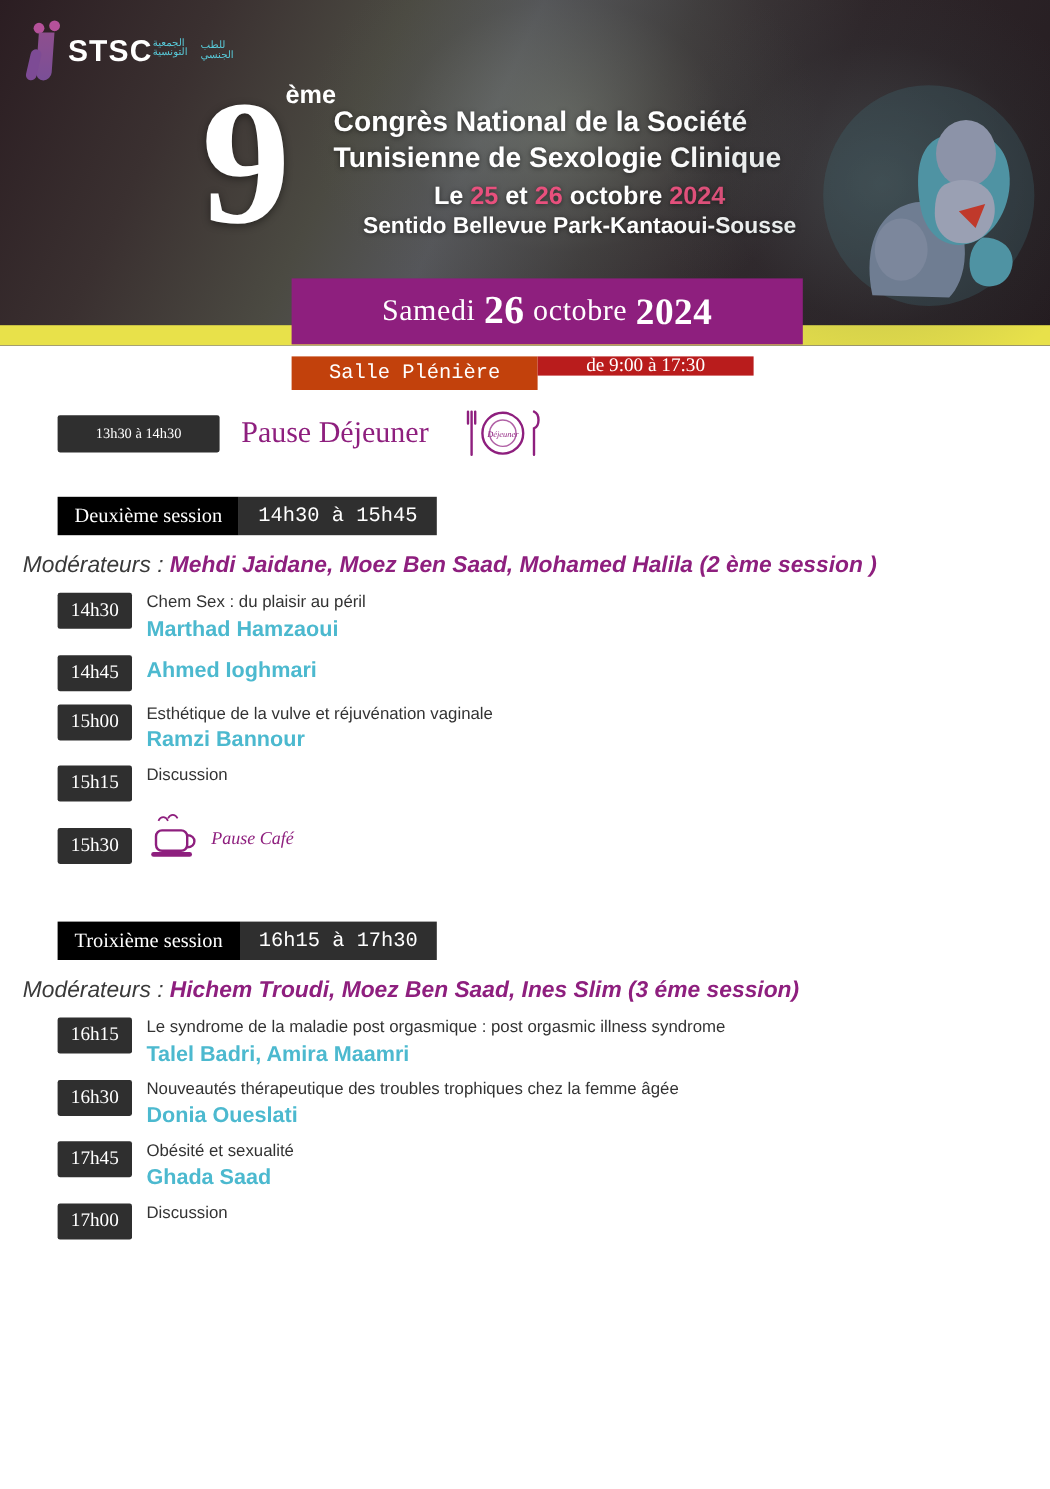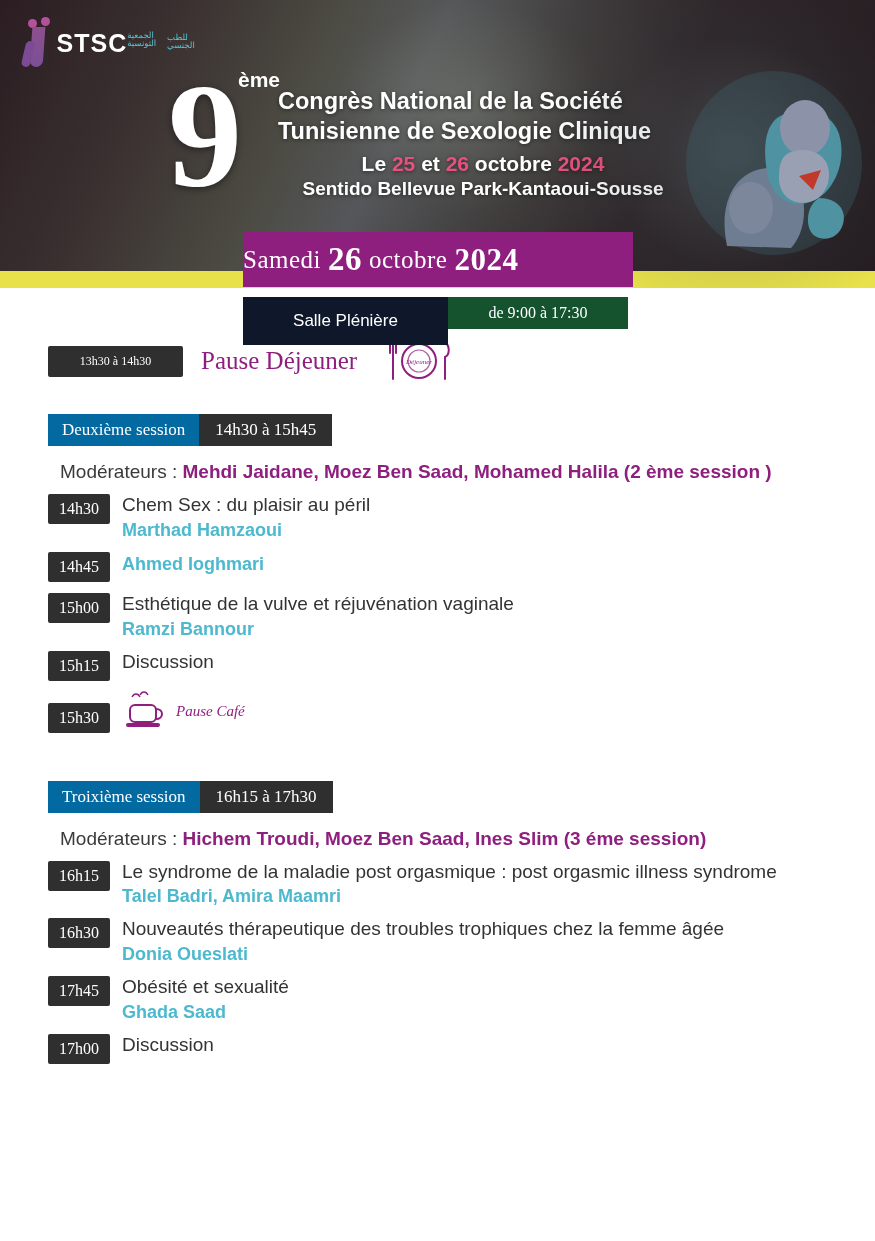--- a/index.html
+++ b/index.html
@@ -111,45 +111,45 @@
 
   .yellow-bar {
     position:absolute; left:0; bottom:0; width: 875px; height: 17px;
     background: #e8e14a;
   }
 
   
   .day-banner {
     position: absolute;
     left: 243px; top: 232px;
-    width: 390px; height: 55px;
+    width: 426px; height: 55px;
     background: #8e1f7e;
-    display:flex; align-items:center; 
+    display:flex; align-items:center; justify-content:center;
     z-index: 6;
   }
   .day-banner .db {
     font-family: "Liberation Serif", serif;
     color: #ffffff; letter-spacing: .5px;
   }
   .db-weekday { font-size: 25px; }
   .db-day { font-size: 33px; font-weight: 700; margin: 0 7px; }
   .db-month { font-size: 25px; margin-right: 7px;}
   .db-year { font-size: 31px; font-weight: 700; }
 
   .room-row {
     position:absolute; left: 243px; top: 297px;
     display:flex; z-index: 6;
   }
   .room-hall {
-    width: 205px; height: 48px; background: #0f172a;
-    color:#ffffff; font-family:Liberation Sans, sans-serif; font-size:17px;
+    width: 205px; height: 28px; background: #c2410c;
+    color:#ffffff; font-family:Liberation Mono, monospace; font-size:17px;
     display:flex; align-items:center; justify-content:center;
   }
   .room-time {
-    width: 180px; height: 32px; background: #14532d;
+    width: 180px; height: 16px; background: #b91c1c;
     color:#ffffff; font-family:"Liberation Serif", serif; font-size:16px;
     display:flex; align-items:center; justify-content:center;
   }
 
   
   .content { position:absolute; left:0; top: 330px; width: 875px; }
 
   .chip {
     display:inline-flex; align-items:center; justify-content:center;
     background: #2f2f2f; color:#ffffff;
@@ -162,42 +162,42 @@
   .lunch-chip { width: 135px; height: 31px; font-size: 12px; }
   .lunch-label {
     margin-left: 18px; font-size: 25px; color:#8e1f7e;
     font-family:"Liberation Serif", serif;
   }
   .lunch-icon { margin-left: 22px; width: 80px; height: 48px; }
 
   
   .session-head { margin-left: 48px; display:flex; align-items:stretch; margin-top: 22px; }
   .sh-name {
-    background: #0369a1; color:#ffffff;
+    background: #000000; color:#ffffff;
     font-family:"Liberation Serif", serif; font-size: 17px;
     padding: 6px 14px; display:flex; align-items:center;
   }
   .sh-time {
     background:#2f2f2f; color:#ffffff;
-    font-family:Liberation Serif, serif; font-size: 17px;
+    font-family:Liberation Mono, monospace; font-size: 17px;
     padding: 6px 16px; display:flex; align-items:center;
   }
 
   .moderators {
-    margin-left: 60px; margin-top: 15px; font-size: 19px; color:#3a3a3a;
+    margin-left: 19px; margin-top: 15px; font-size: 19px; color:#3a3a3a;font-style:italic;
   }
   .moderators b { color:#8e1f7e; font-weight:700; }
 
   .talks { margin-top: 10px; }
   .talk { display:flex; align-items:flex-start; margin-left: 48px; margin-top: 10px; }
   .talk-time {
     min-width: 62px; height: 30px; font-size: 16px; flex: 0 0 auto; margin-top: 1px;
   }
   .talk-body { margin-left: 12px; }
-  .talk-title { font-size: 19px; color:#333333; line-height: 1.25; }
+  .talk-title { font-size: 14px; color:#333333; line-height: 1.25; }
   .talk-speaker { font-size: 18px; color:#4cb9cf; font-weight: 700; margin-top: 3px; }
 
   .coffee-row { display:flex; align-items:flex-end; margin-left:48px; margin-top: 10px; }
   .coffee-label {
     margin-left: 14px; display:flex; align-items:center; gap:6px;
     color:#8e1f7e; font-family:"Liberation Serif", serif; font-style: italic; font-size: 15px;
   }
 
   .closing { display:flex; align-items:flex-start; margin-left: 48px; margin-top: 22px; }
   .closing-text { margin-left: 12px; color:#8e1f7e; font-weight: 700; font-size: 19px; line-height:1.35; }

